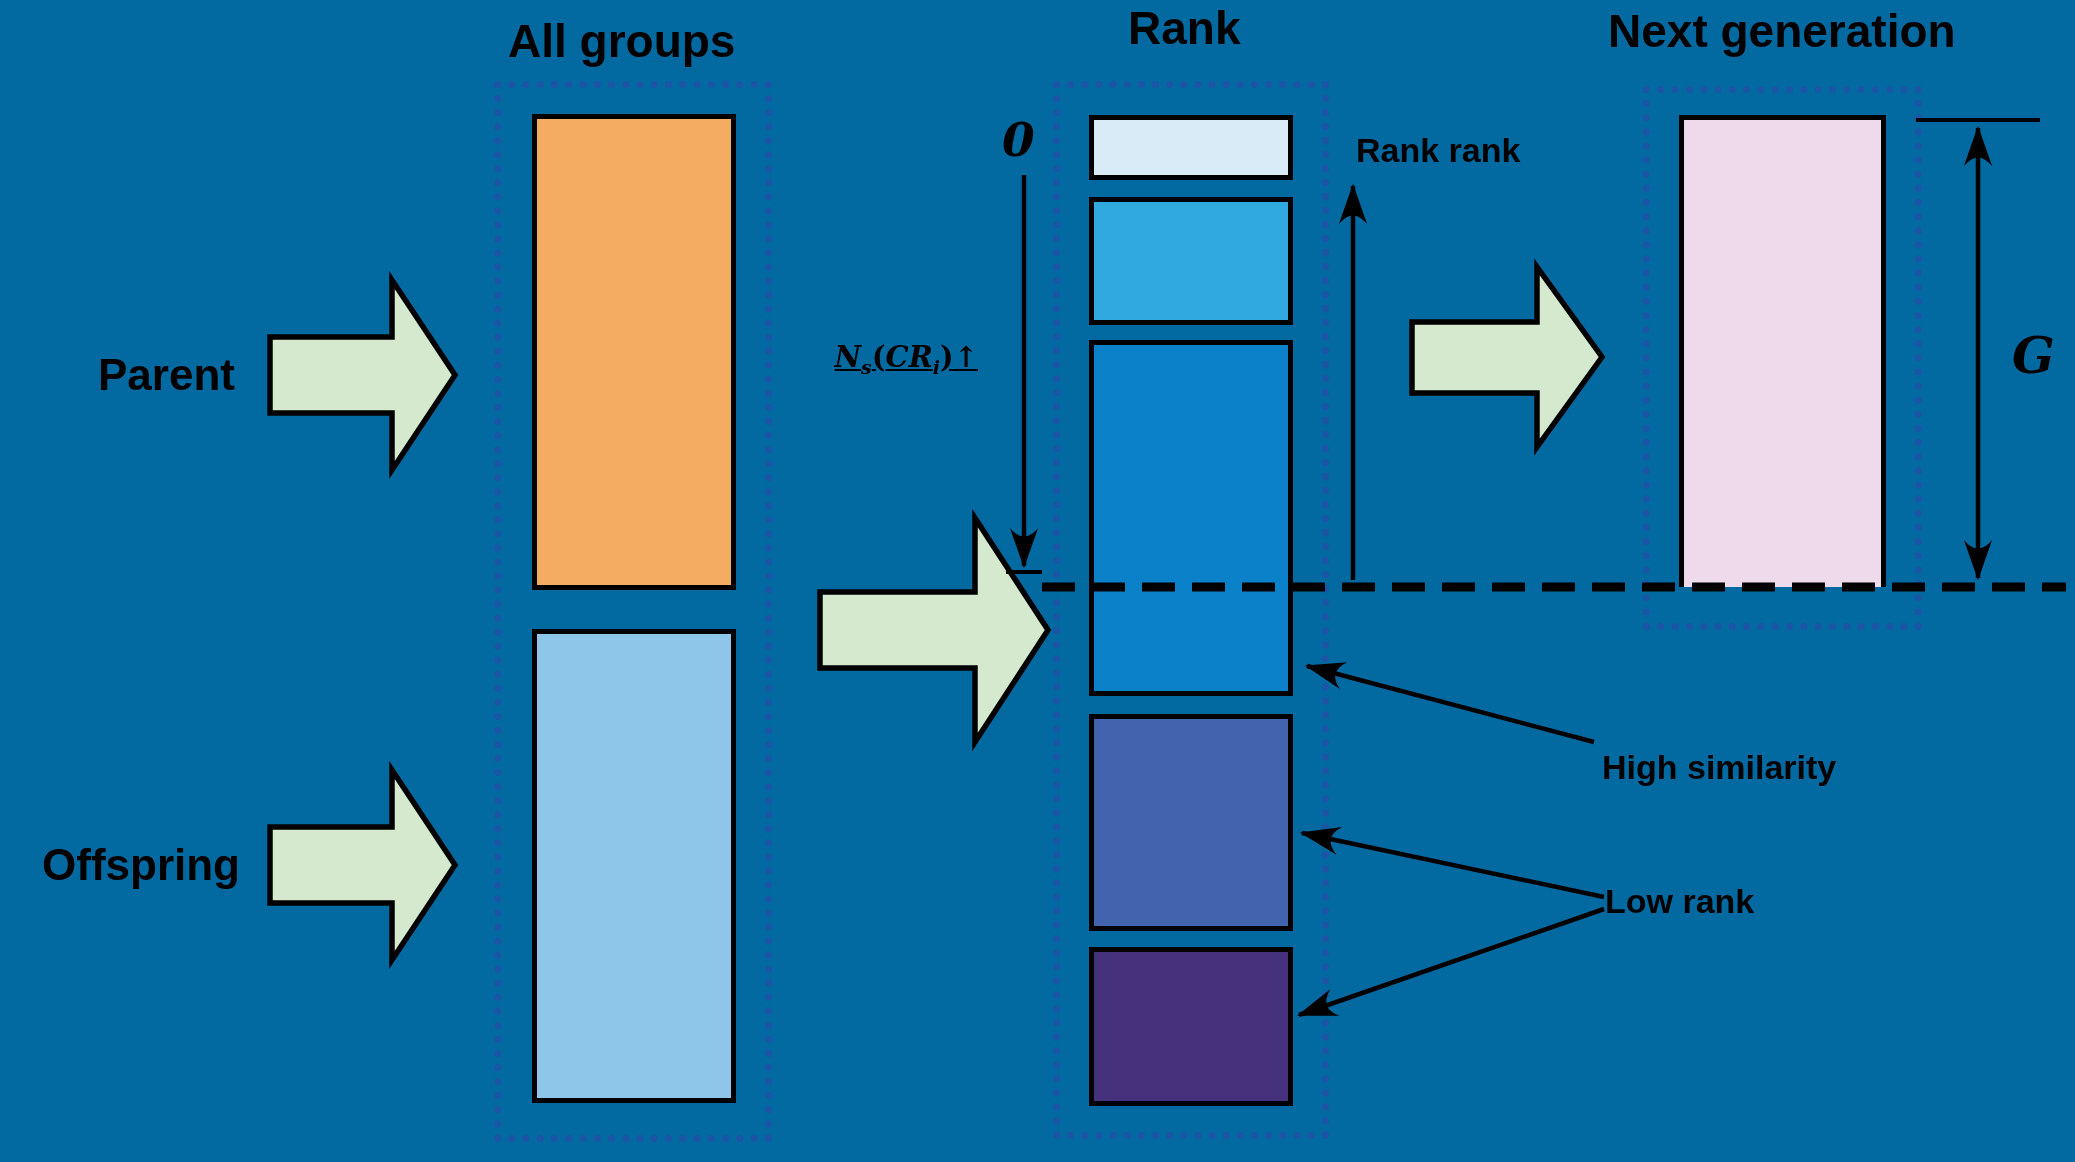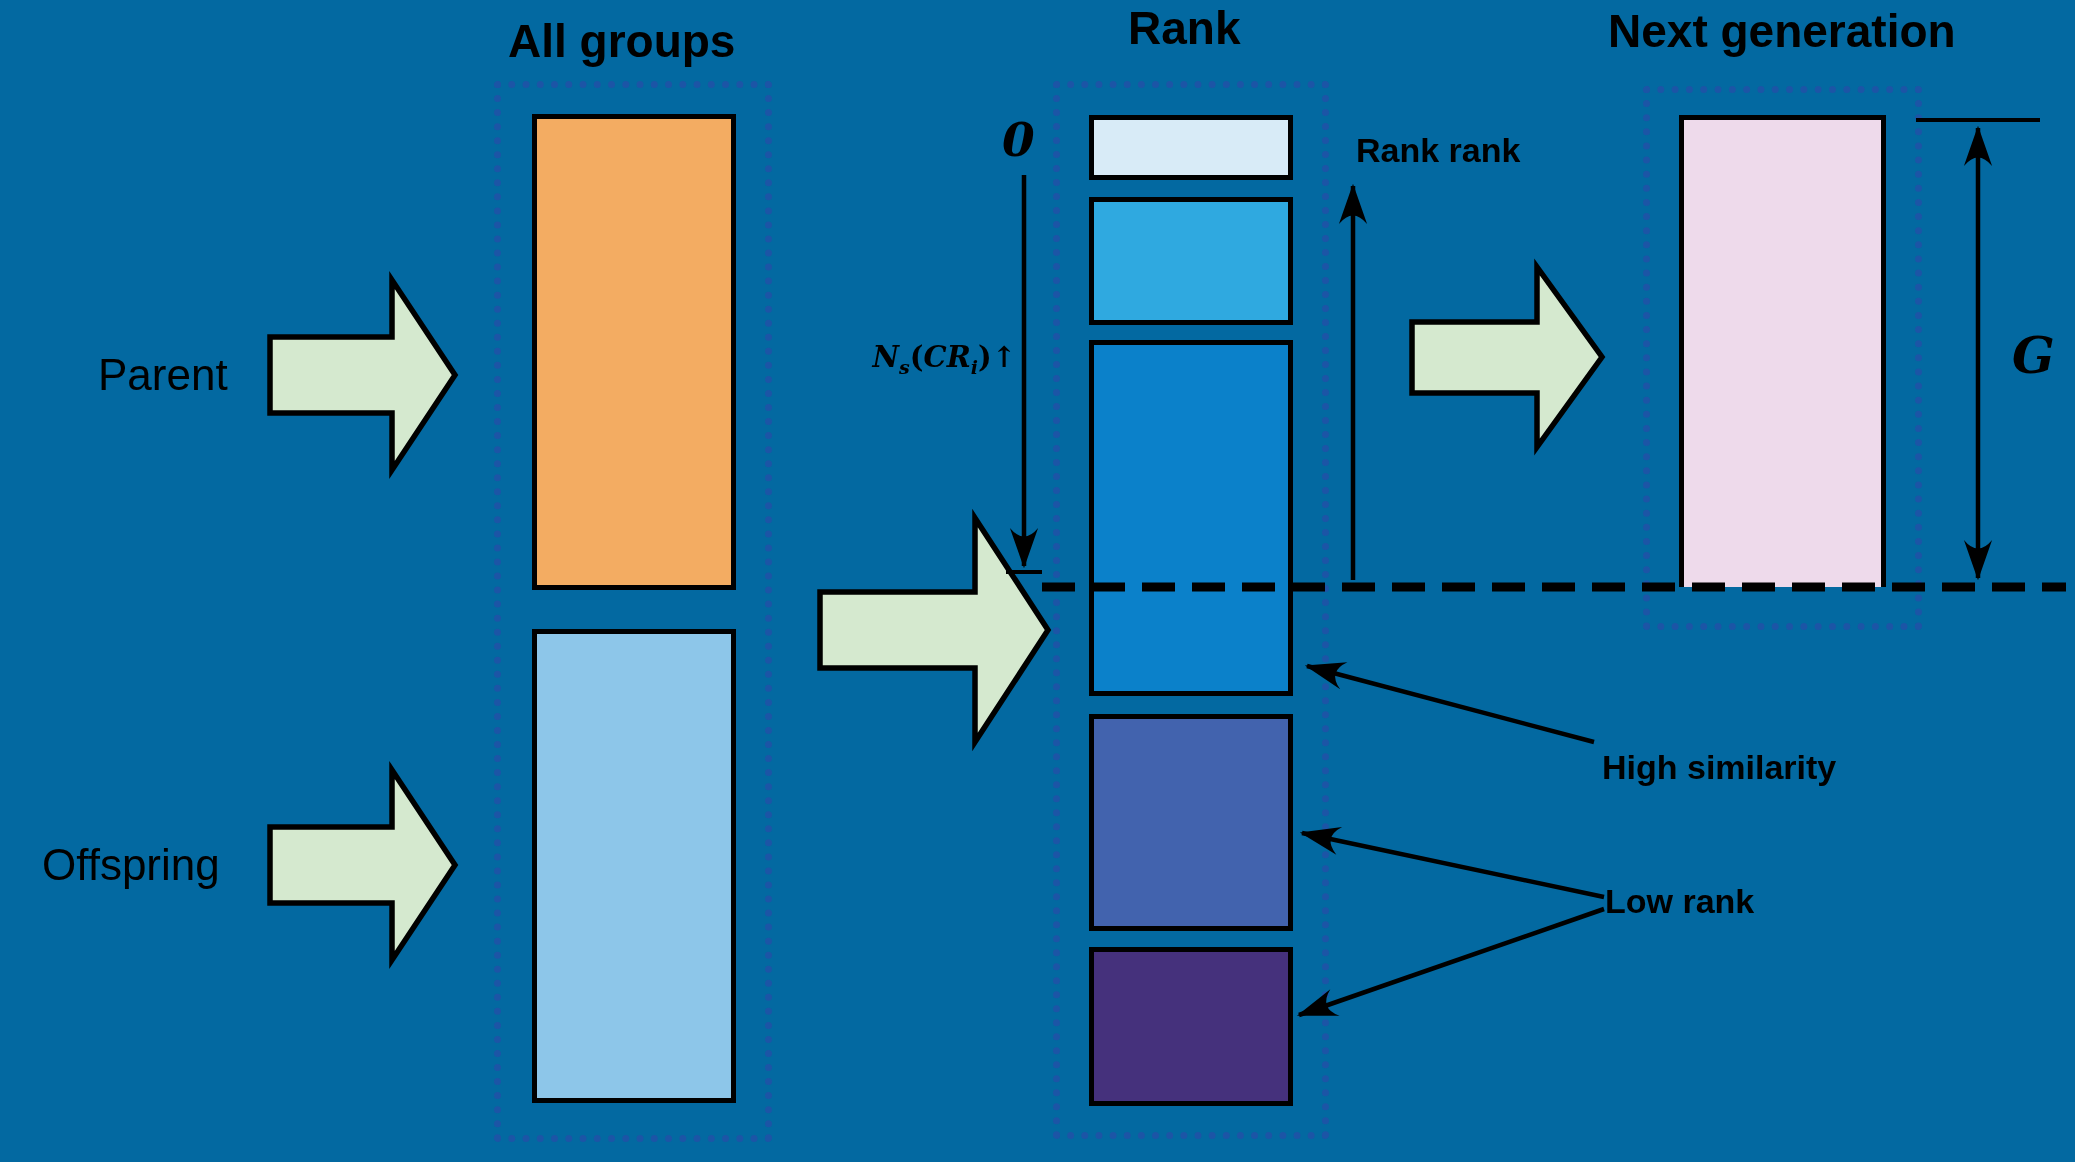--- a/index.html
+++ b/index.html
@@ -8,21 +8,21 @@
   
   .group-frame{position:absolute;border:7px dotted #1c55a6;border-radius:4px;background:transparent;z-index:1;}
   
   .box{position:absolute;border:5px solid #000;z-index:2;box-sizing:border-box;}
   .box.no-bottom{border-bottom:none;}
   
   svg.overlay{position:absolute;left:0;top:0;z-index:5;}
   
   .txt{position:absolute;z-index:10;color:#000;white-space:nowrap;}
   .title{font-weight:bold;font-size:46px;}
-  .side-label{font-weight:normal;font-size:44px;}
+  .side-label{font-weight:bold;font-size:44px;}
   .ann{font-weight:bold;font-size:34px;}
   .math{font-family:"DejaVu Serif",serif;font-weight:bold;}
   .math .it{font-style:italic;}
   .zero{font-size:47px;font-style:italic;}
   .gee{font-size:50px;font-style:italic;}
   .formula{font-size:29px;text-align:right;}
   .formula sub{font-size:19px;font-style:italic;}
   .formula .up{font-style:normal;}
 </style>
 </head>
@@ -76,21 +76,21 @@
   </svg>
 
   <div class="txt title" style="left:508px;top:14px;">All groups</div>
   <div class="txt title" style="left:1128px;top:1px;">Rank</div>
   <div class="txt title" style="left:1608px;top:4px;">Next generation</div>
 
   <div class="txt side-label" style="left:98px;top:350px;">Parent</div>
   <div class="txt side-label" style="left:42px;top:840px;">Offspring</div>
 
   <div class="txt math zero" style="left:1002px;top:112px;">0</div>
-  <div class="txt math formula" style="left:810px;top:340px;width:206px;">
+  <div class="txt math formula" style="left:772px;top:340px;width:206px;text-decoration:underline;">
     <span class="it">N</span><sub>s</sub><span>(</span><span class="it">CR</span><sub>i</sub><span>)</span><span class="up">↑</span>
   </div>
 
   <div class="txt ann" style="left:1356px;top:131px;">Rank rank</div>
   <div class="txt ann" style="left:1602px;top:748px;">High similarity</div>
   <div class="txt ann" style="left:1605px;top:882px;">Low rank</div>
   <div class="txt math gee" style="left:2012px;top:326px;">G</div>
 
 </div>
 

